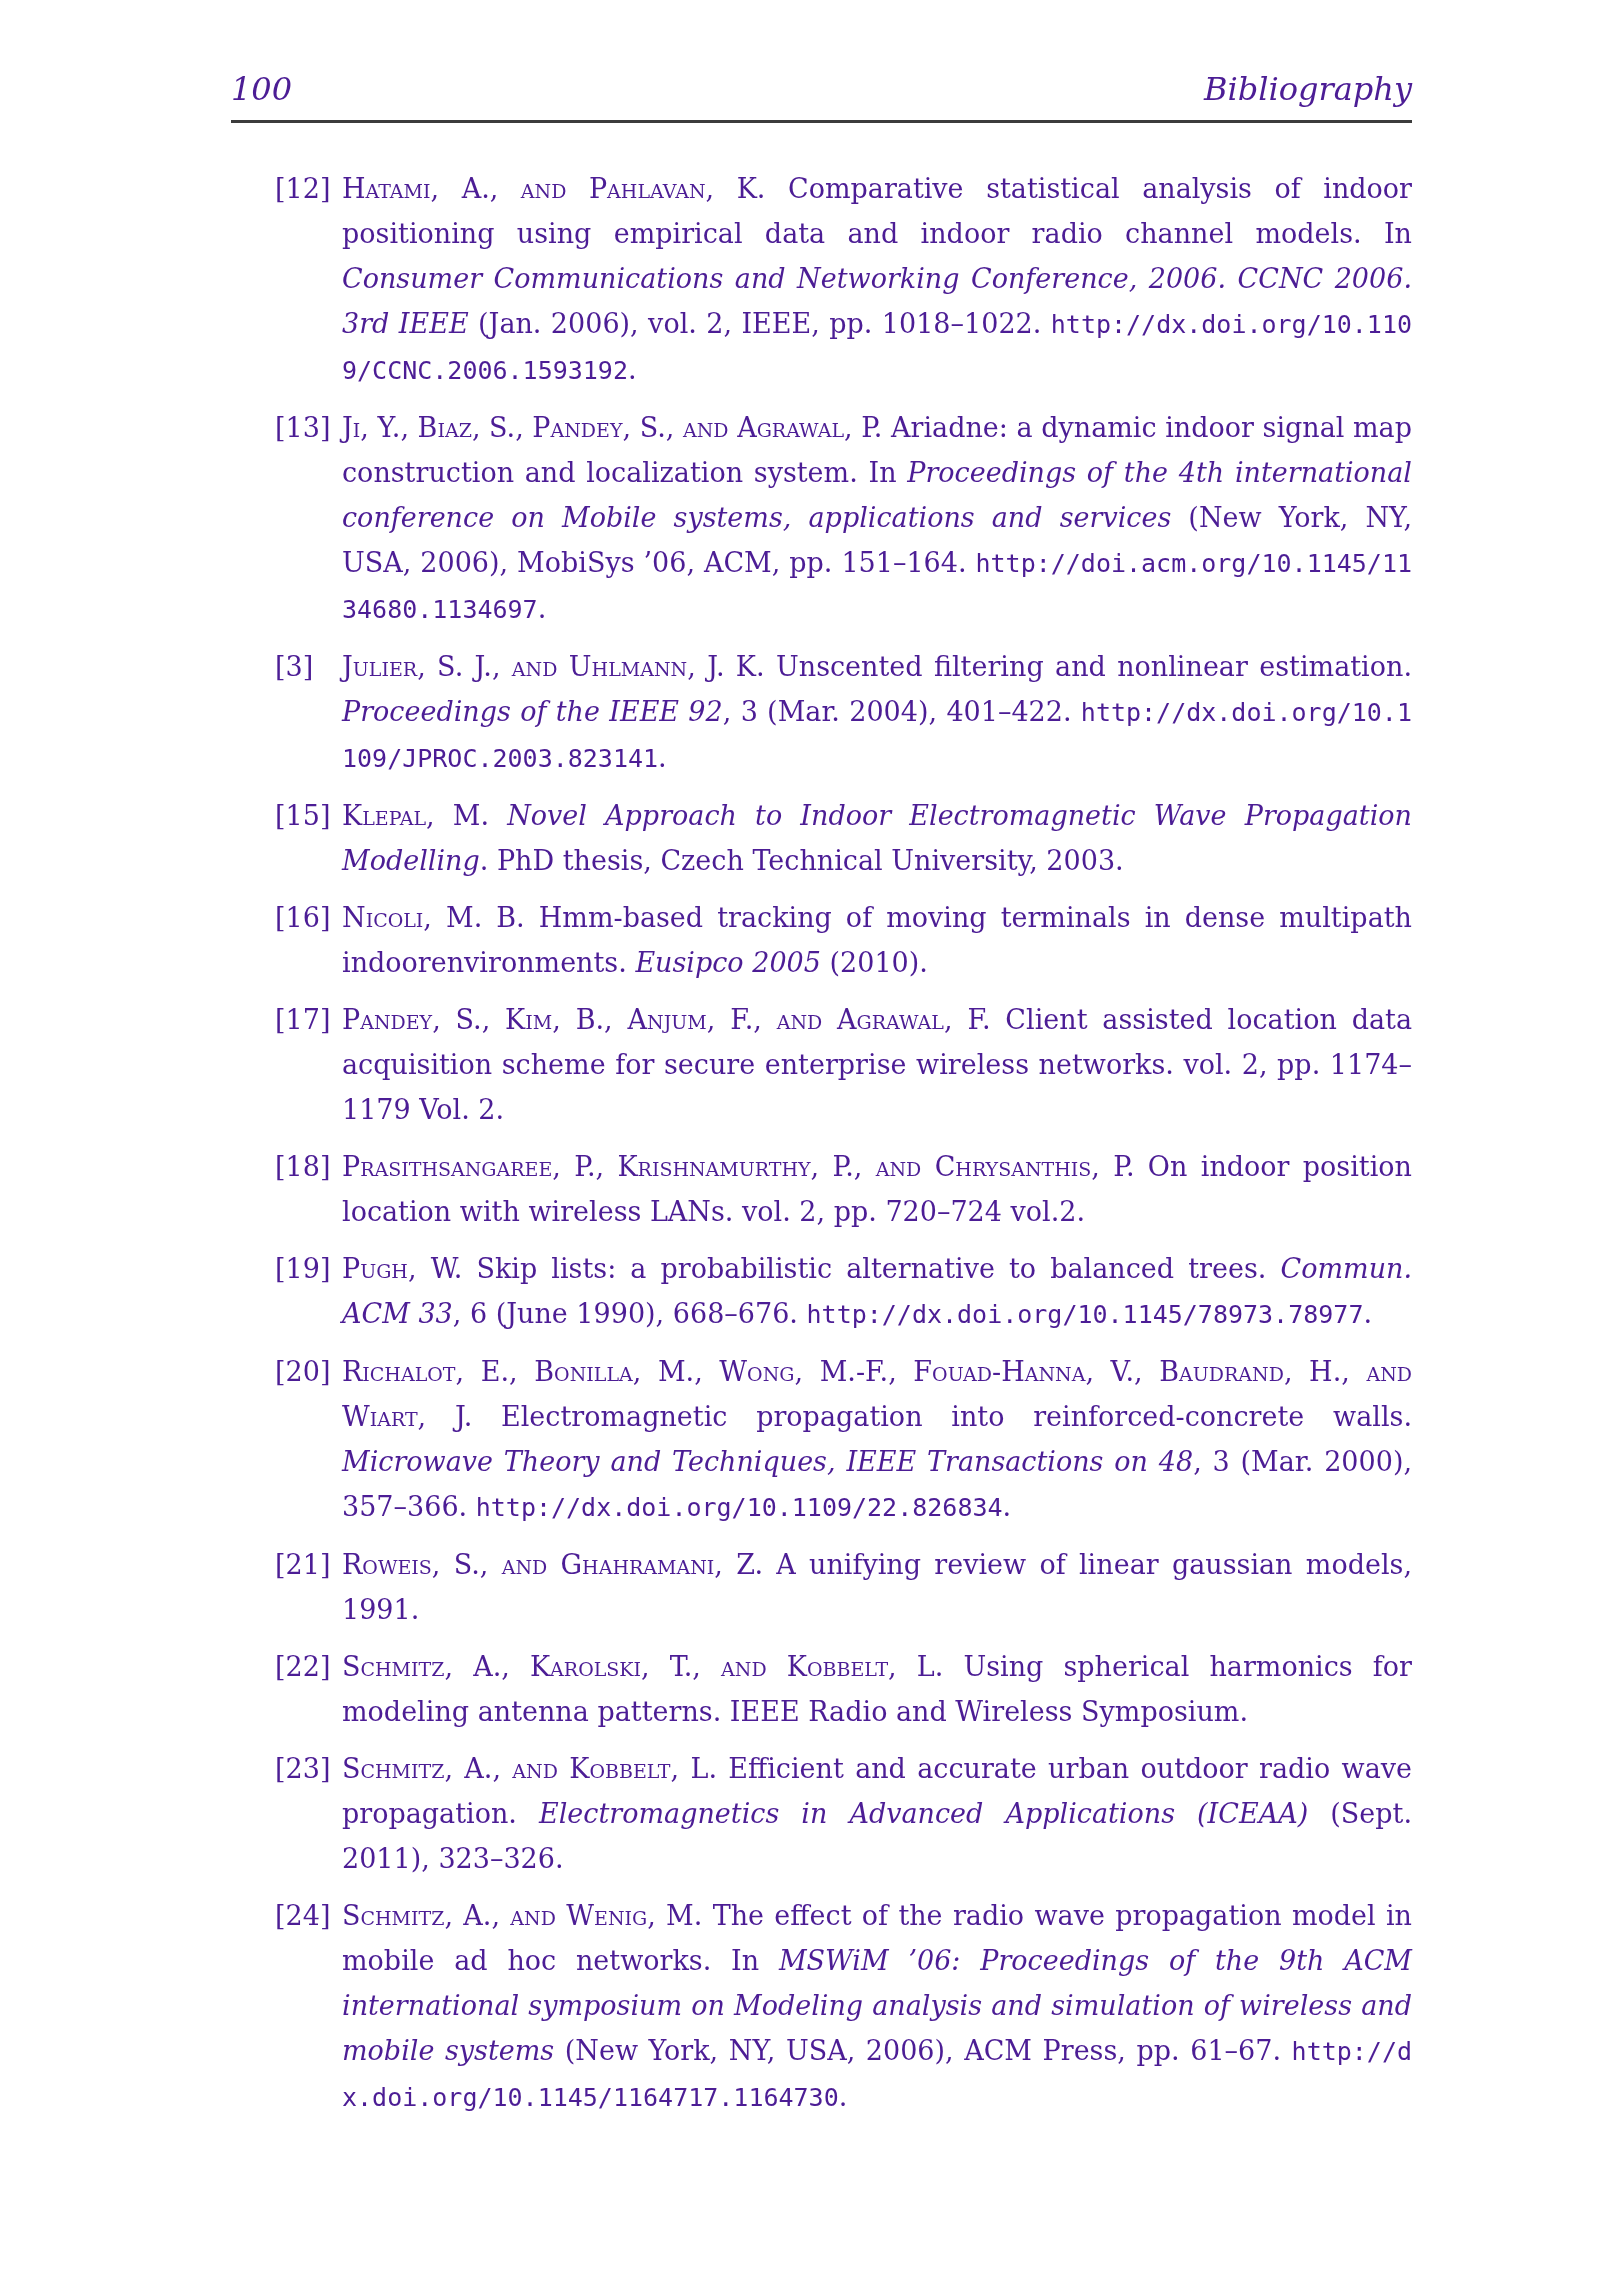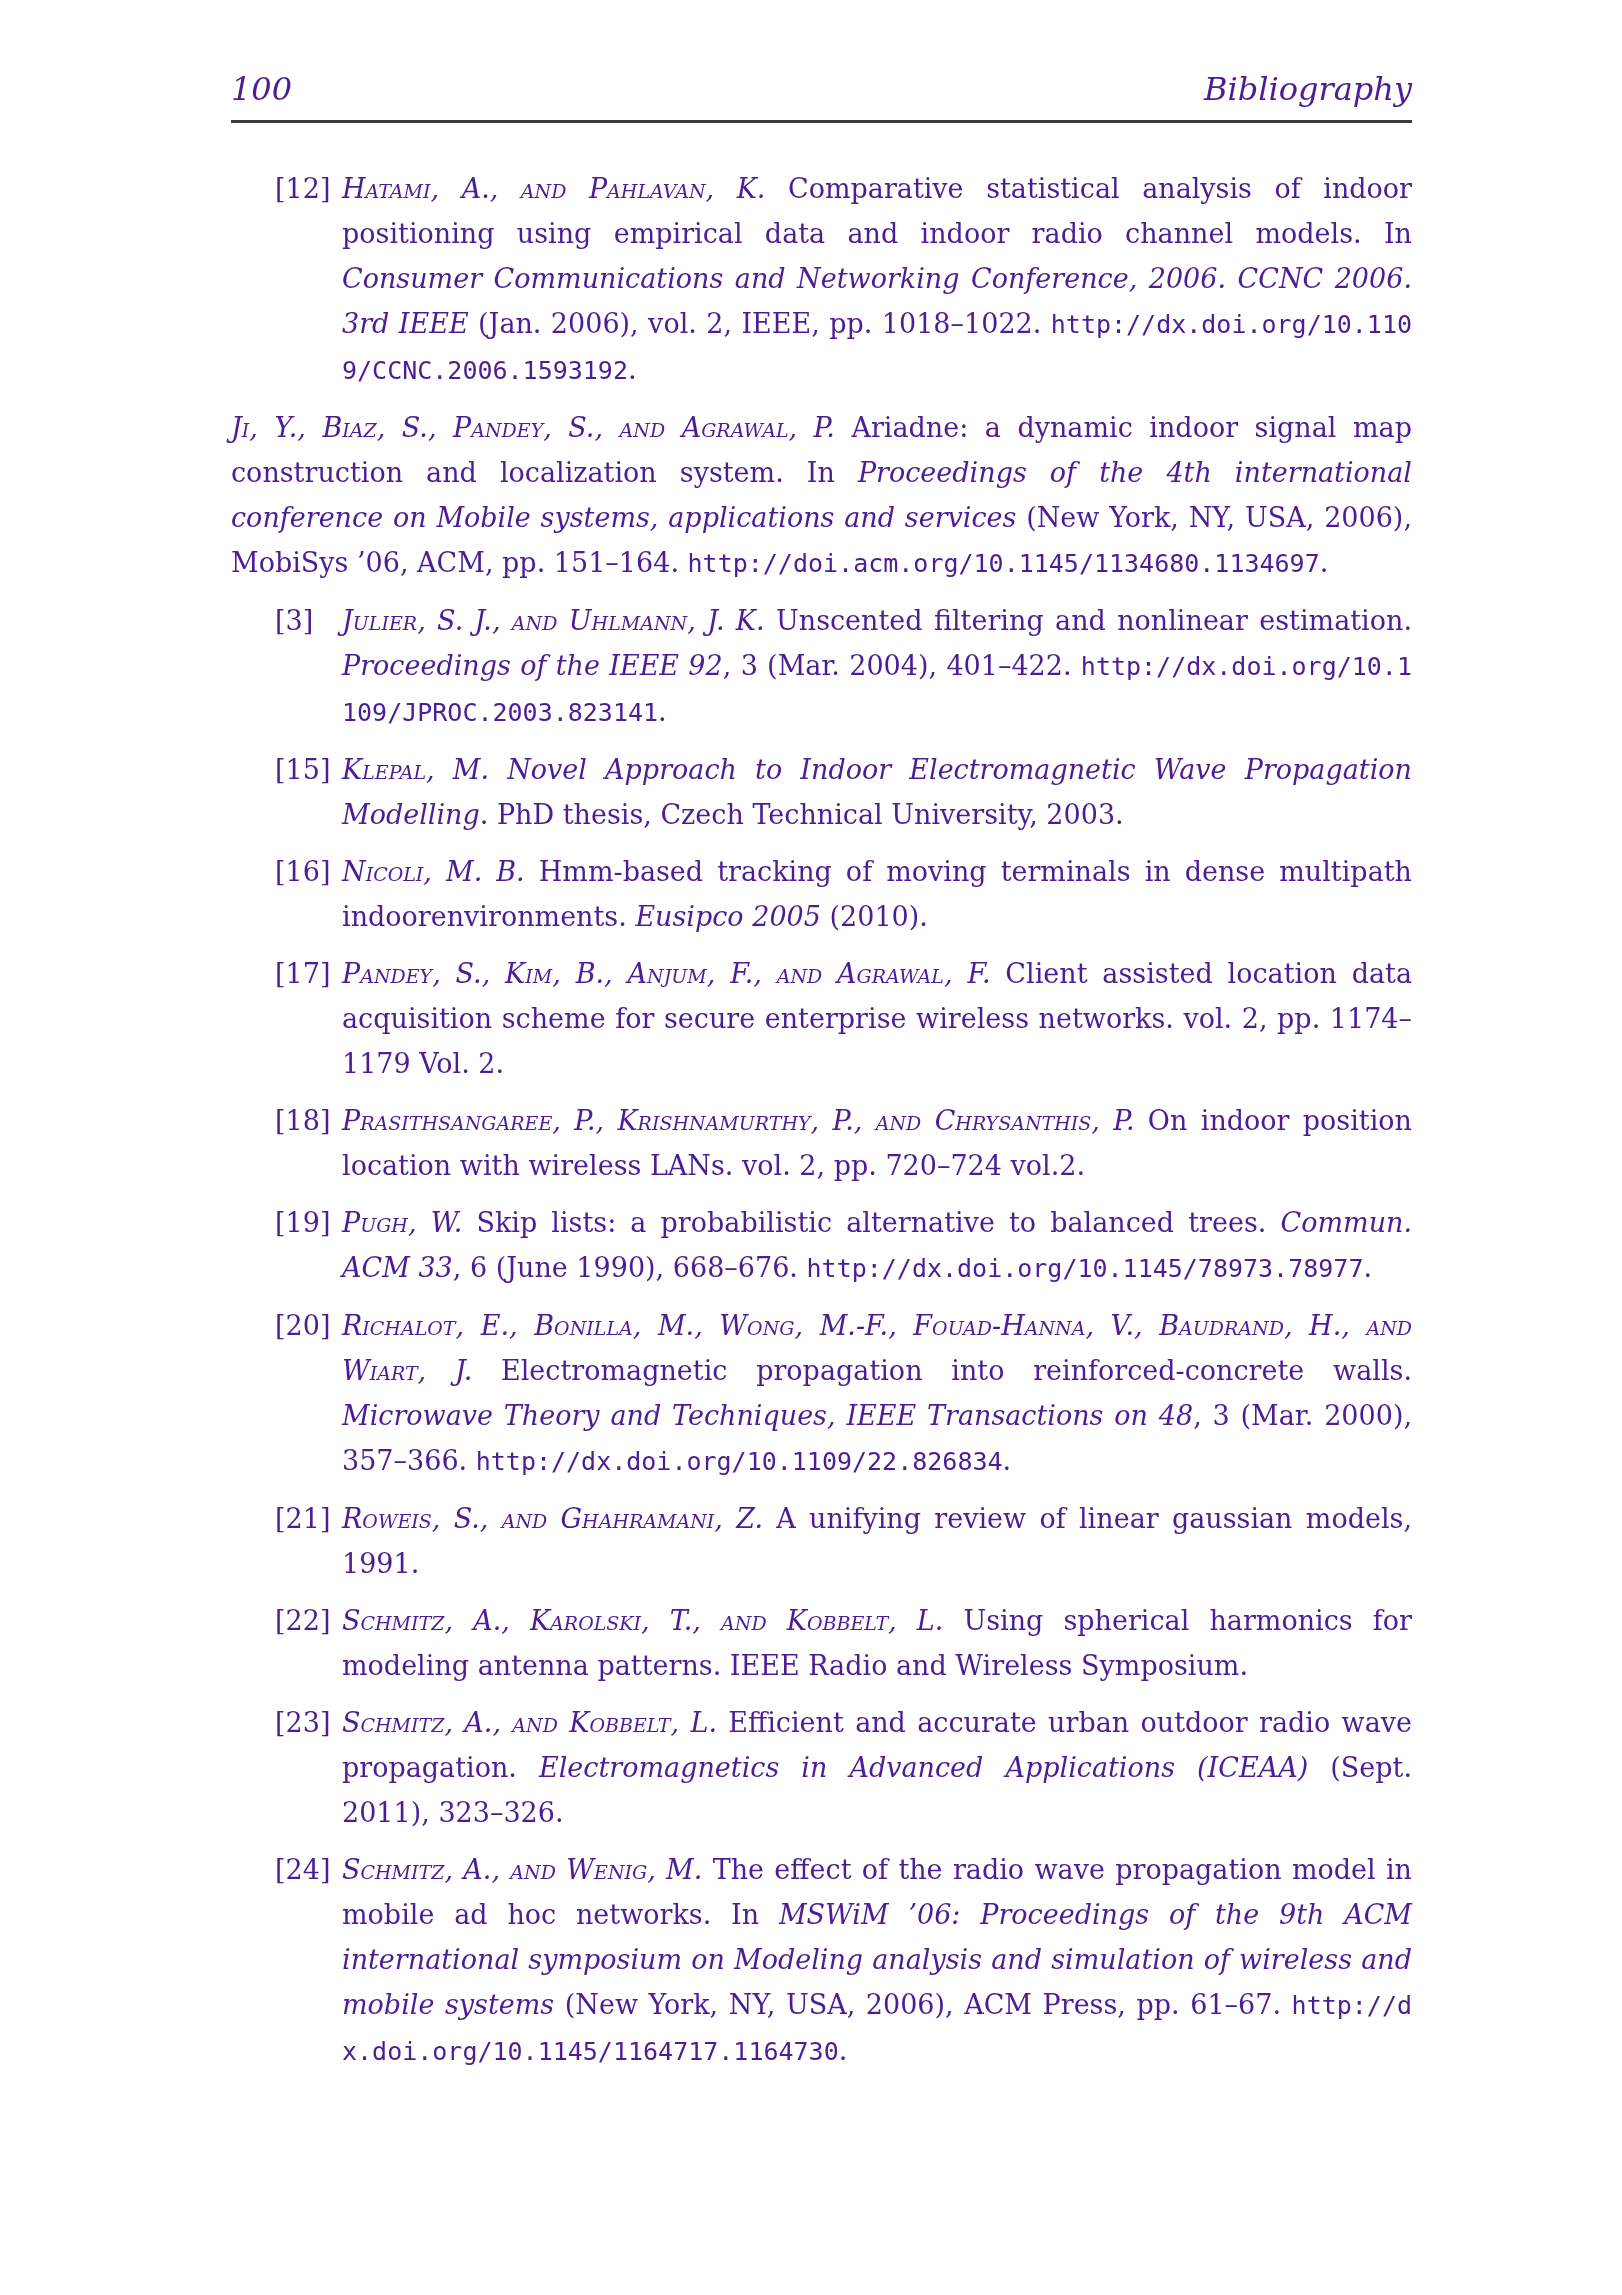--- a/index.html
+++ b/index.html
@@ -47,21 +47,21 @@
     line-height: 45px;
     margin-left: 44px;
   }
   .ref-body {
     flex: 1 1 auto;
     margin: 0;
     line-height: 45px;
     text-align: justify;
   }
   .seg-plain { }
-  .seg-sc { font-variant: small-caps; font-style: italic; }
+  .seg-sc { font-variant: small-caps; }
   .seg-italic { font-style: italic; }
   .seg-mono {
     font-family: "DejaVu Sans Mono", monospace;
     font-size: 25px;
     word-break: break-all;
   }
 </style>
 </head>
 <body>
 
@@ -70,20 +70,21 @@
     <span class="page-number">100</span>
     <span class="running-title">Bibliography</span>
   </div>
   <div class="header-rule" style="background: rgb(60, 60, 60);"></div>
   <ul class="refs">
       <li class="ref">
         <span class="ref-label">[12]</span>
         <p class="ref-body"><span class="seg-sc">Hatami, A., and Pahlavan, K.</span><span class="seg-plain"> Comparative statistical analysis of indoor positioning using empirical data and indoor radio channel models. In </span><span class="seg-italic">Consumer Communications and Networking Conference, 2006. CCNC 2006. 3rd IEEE</span><span class="seg-plain"> (Jan. 2006), vol. 2, IEEE, pp. 1018–1022. </span><span class="seg-mono">http://dx.doi.org/10.1109/CCNC.2006.1593192</span><span class="seg-plain">.</span></p>
       </li>
       <li class="ref">
+        <span class="ref-label">[13]</span>
         <p class="ref-body"><span class="seg-sc">Ji, Y., Biaz, S., Pandey, S., and Agrawal, P.</span><span class="seg-plain"> Ariadne: a dynamic indoor signal map construction and localization system. In </span><span class="seg-italic">Proceedings of the 4th international conference on Mobile systems, applications and services</span><span class="seg-plain"> (New York, NY, USA, 2006), MobiSys ’06, ACM, pp. 151–164. </span><span class="seg-mono">http://doi.acm.org/10.1145/1134680.1134697</span><span class="seg-plain">.</span></p>
       </li>
       <li class="ref">
         <span class="ref-label">[3]</span>
         <p class="ref-body"><span class="seg-sc">Julier, S. J., and Uhlmann, J. K.</span><span class="seg-plain"> Unscented filtering and nonlinear estimation. </span><span class="seg-italic">Proceedings of the IEEE 92</span><span class="seg-plain">, 3 (Mar. 2004), 401–422. </span><span class="seg-mono">http://dx.doi.org/10.1109/JPROC.2003.823141</span><span class="seg-plain">.</span></p>
       </li>
       <li class="ref">
         <span class="ref-label">[15]</span>
         <p class="ref-body"><span class="seg-sc">Klepal, M.</span><span class="seg-italic"> Novel Approach to Indoor Electromagnetic Wave Propagation Modelling</span><span class="seg-plain">. PhD thesis, Czech Technical University, 2003.</span></p>
       </li>

